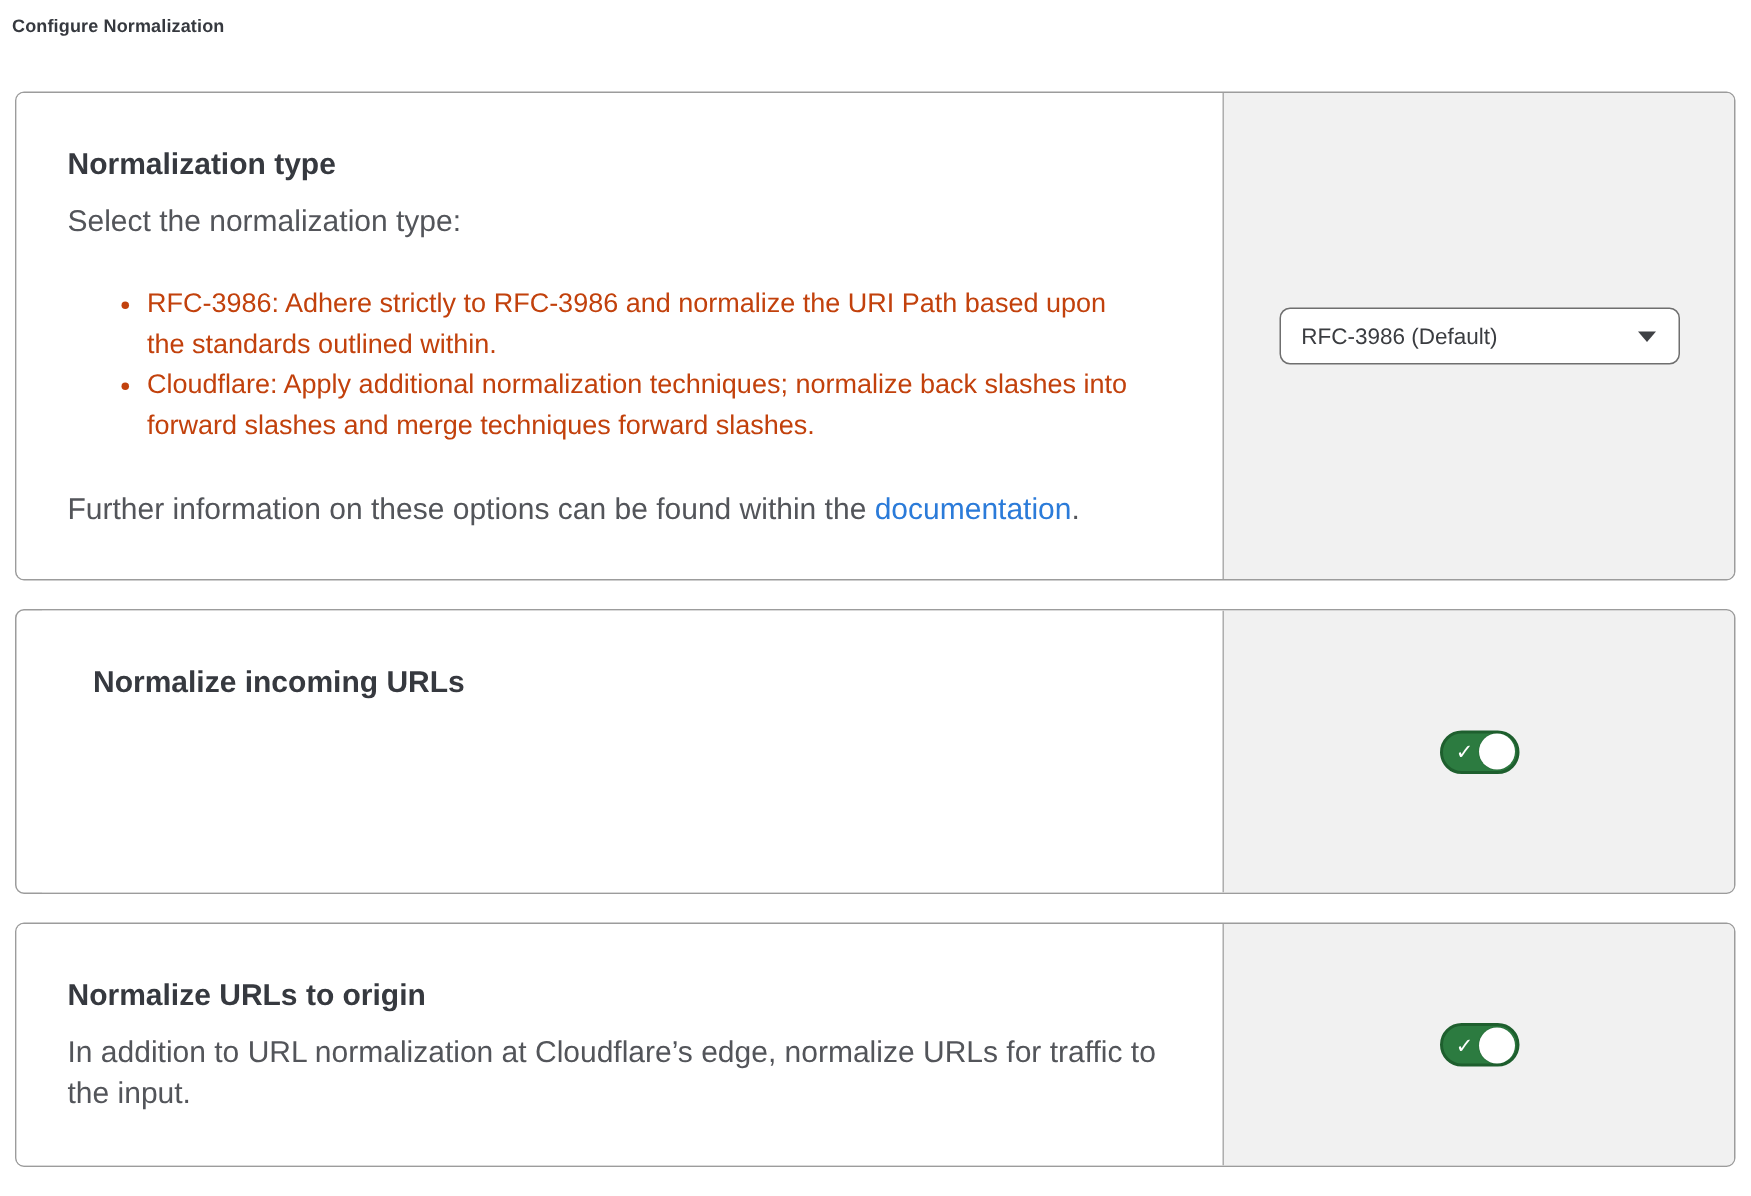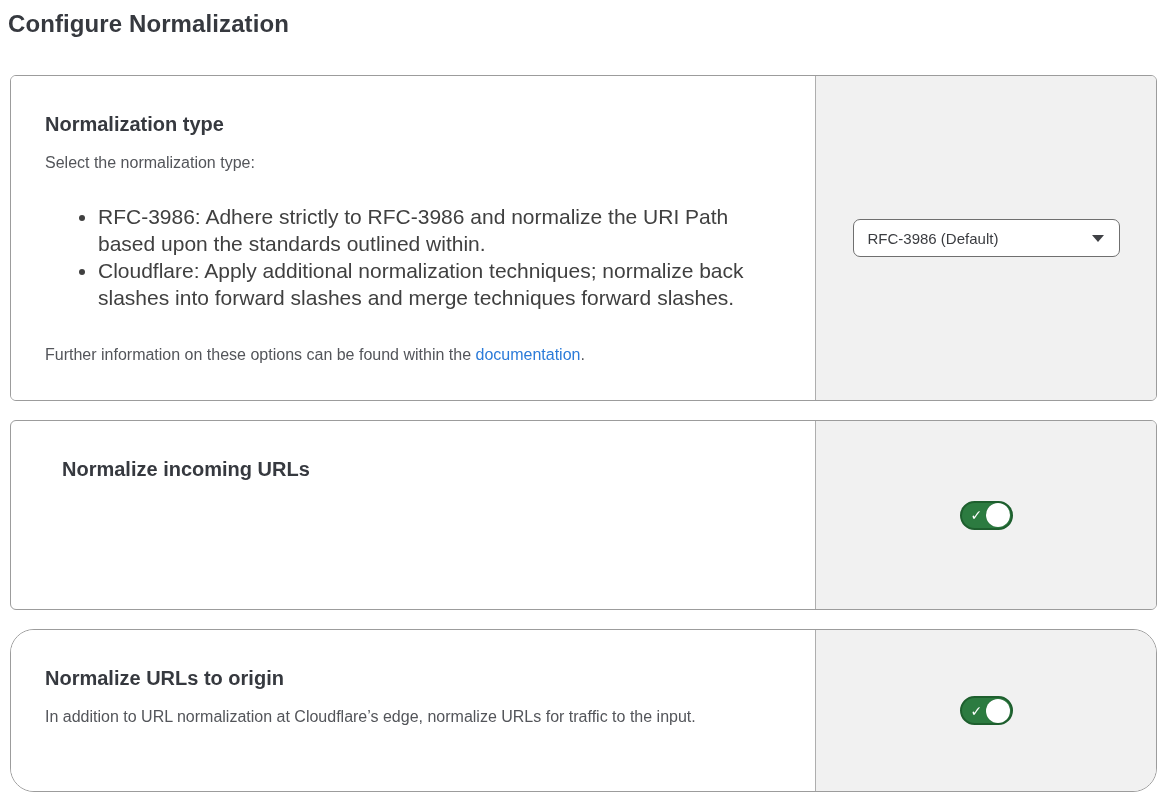--- a/index.html
+++ b/index.html
@@ -4,21 +4,21 @@
 <style>
   * { box-sizing: border-box; }
   html, body { margin: 0; padding: 0; background: #ffffff; }
   body {
     font-family: "Liberation Sans", "DejaVu Sans", sans-serif;
     color: #53555a;
     width: 1167px;
   }
   .page { padding: 8px 8px 12px 8px; }
   .page-title {
-    font-size: 24px;
+    font-size: 12px;
     font-weight: 700;
     color: #36393f;
     margin: 2px 0 0 0;
     letter-spacing: 0.1px;
   }
   .cards { margin: 37px 2px 0 2px; width: 1147px; }
   .card {
     display: flex;
     border: 1px solid #9c9c9c;
     border-radius: 6px;
@@ -41,43 +41,43 @@
     align-items: center;
     justify-content: center;
   }
   .card-heading {
     font-size: 20px;
     font-weight: 600;
     color: #36393f;
     margin: 0 0 13px 0;
   }
   .card-text {
-    font-size: 16px;
+    font-size: 20px;
     line-height: 27px;
     color: #53555a;
     margin: 0;
     max-width: 735px;
   }
   .bullet-list {
     margin: 27px 0 0 0;
     padding: 0 0 0 53px;
-    font-size: 21px;
+    font-size: 18px;
     line-height: 27px;
-    color: #404040;
+    color: #c2410c;
   }
   .bullet-list li { max-width: 668px; }
   .footer-note { margin-top: 30px; }
   .doc-link {
     color: #2b7bd9;
     text-decoration: none;
     cursor: pointer;
   }
   .card1-min { min-height: 326px; }
   .card2-min { min-height: 190px; padding-left: 17px; }
-  .card3-min { min-height: 163px; border-radius: 24px; }
+  .card3-min { min-height: 163px; }
 
   
   .dropdown {
     position: relative;
     width: 267px;
     height: 38px;
     background: #ffffff;
     border: 1px solid #6f6f6f;
     border-radius: 7px;
     display: flex;

